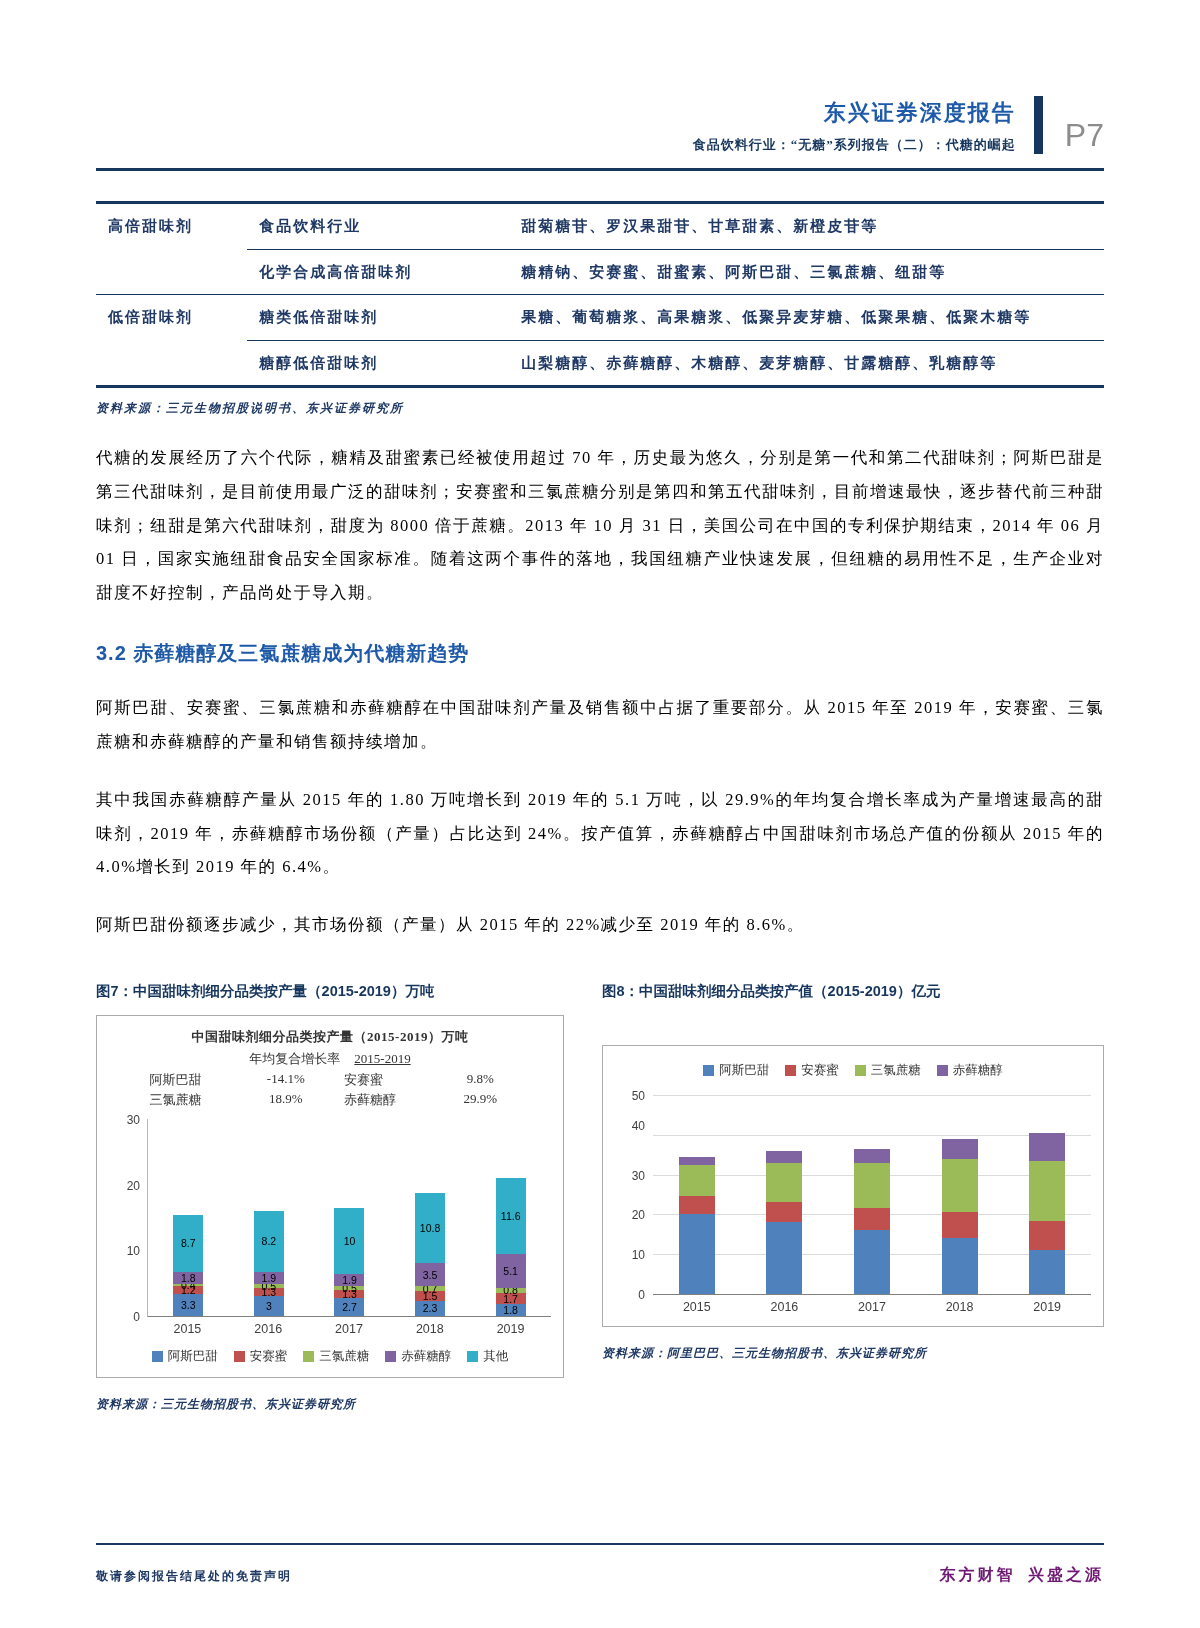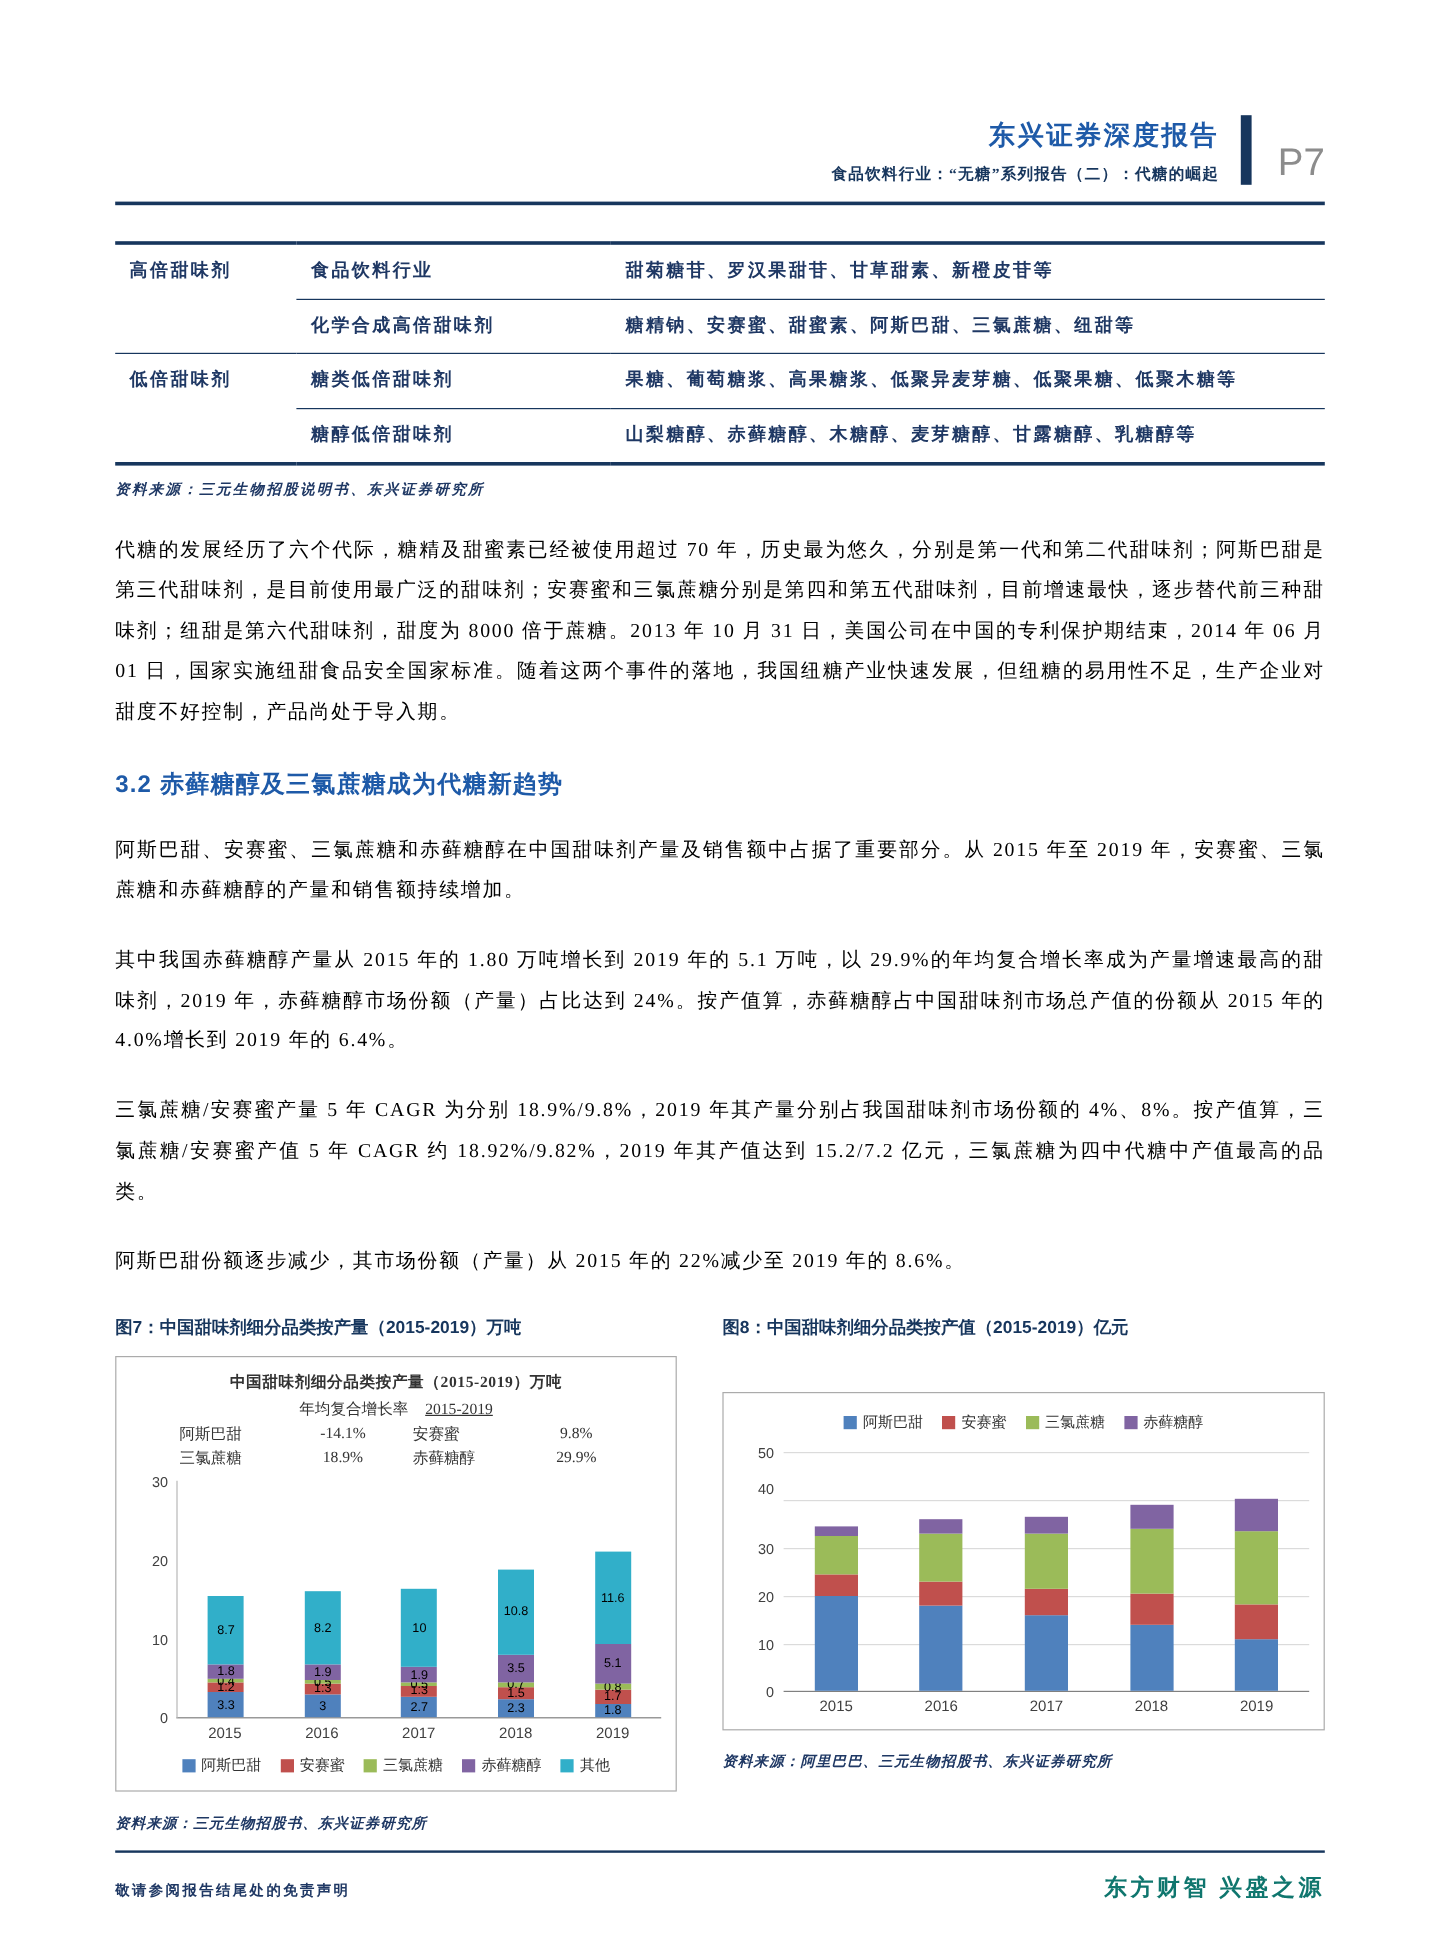--- a/index.html
+++ b/index.html
@@ -24,21 +24,21 @@
   .sw-table td.ex  { width:59%; }
   .b-line { border-bottom:1.5px solid #17365D; }
 
   .src { margin-top:12px; font-size:12px; color:#1F3864; font-weight:bold; font-style:italic; letter-spacing:2px; }
 
   
   .para { margin-top:24px; font-size:16.5px; line-height:2.05; text-align:justify; letter-spacing:1.5px; color:#000; }
   .sec-heading { margin-top:30px; color:#1E5AA8; font-size:20px; font-weight:bold; font-family:"Liberation Sans", sans-serif; letter-spacing:1px; }
 
   
-  .figs { display:flex; margin-top:30px; gap:38px; }
+  .figs { display:flex; margin-top:40px; gap:38px; }
   .fig-title { font-size:14.5px; font-weight:bold; color:#17365D; font-family:"Liberation Sans", sans-serif; }
   .fig7 { width:468px; }
   .fig8 { width:502px; }
   .chart-box { border:1px solid #ABABAB; margin-top:14px; padding:12px 12px 12px; background:#fff; }
   .fig8 .chart-box { margin-top:44px; padding-top:16px; }
 
   .c7-title { text-align:center; font-size:13px; color:#333; font-weight:bold; letter-spacing:0.5px; }
   .c7-sub { text-align:center; font-size:13px; color:#333; margin-top:4px; }
   .c7-sub .period { text-decoration:underline; margin-left:14px; }
   .cagr-grid { display:grid; grid-template-columns:1.2fr 1fr 1.2fr 1fr; width:88%; margin:3px auto 10px; font-size:13px; color:#333; row-gap:2px; }
@@ -63,21 +63,21 @@
   .legend7 { margin-top:12px; }
   .legend8 { margin-bottom:16px; }
   .legend-item { display:inline-flex; align-items:center; gap:5px; }
   .legend-swatch { width:11px; height:11px; display:inline-block; }
 
   .fig-src { margin-top:18px; font-size:12px; color:#1F3864; font-weight:bold; font-style:italic; letter-spacing:1px; }
 
   
   .footer { position:absolute; left:96px; right:96px; bottom:42px; border-top:2px solid #17365D; padding-top:10px; display:flex; justify-content:space-between; align-items:baseline; }
   .footer-left { font-size:12px; color:#1F3864; font-weight:bold; letter-spacing:2px;margin-top:13px; }
-  .footer-right { font-size:19px; color:#0f766e; font-weight:bold; letter-spacing:3px; }
+  .footer-right { font-size:16px; color:#701a75; font-weight:bold; letter-spacing:3px;font-family:Liberation Mono, monospace; }
 </style>
 </head>
 <body>
 
 <div class="page">
 
   <div class="hdr">
     <div class="hdr-text">
       <div class="report-title">东兴证券深度报告</div>
       <div class="report-subtitle">食品饮料行业：“无糖”系列报告（二）：代糖的崛起</div>
@@ -110,21 +110,20 @@
     </tbody>
   </table>
   <div class="src">资料来源：三元生物招股说明书、东兴证券研究所</div>
 
   <div class="para">代糖的发展经历了六个代际，糖精及甜蜜素已经被使用超过 70 年，历史最为悠久，分别是第一代和第二代甜味剂；阿斯巴甜是第三代甜味剂，是目前使用最广泛的甜味剂；安赛蜜和三氯蔗糖分别是第四和第五代甜味剂，目前增速最快，逐步替代前三种甜味剂；纽甜是第六代甜味剂，甜度为 8000 倍于蔗糖。2013 年 10 月 31 日，美国公司在中国的专利保护期结束，2014 年 06 月 01 日，国家实施纽甜食品安全国家标准。随着这两个事件的落地，我国纽糖产业快速发展，但纽糖的易用性不足，生产企业对甜度不好控制，产品尚处于导入期。</div>
 
   <div class="sec-heading">3.2 赤藓糖醇及三氯蔗糖成为代糖新趋势</div>
 
   <div class="para">阿斯巴甜、安赛蜜、三氯蔗糖和赤藓糖醇在中国甜味剂产量及销售额中占据了重要部分。从 2015 年至 2019 年，安赛蜜、三氯蔗糖和赤藓糖醇的产量和销售额持续增加。</div>
   <div class="para">其中我国赤藓糖醇产量从 2015 年的 1.80 万吨增长到 2019 年的 5.1 万吨，以 29.9%的年均复合增长率成为产量增速最高的甜味剂，2019 年，赤藓糖醇市场份额（产量）占比达到 24%。按产值算，赤藓糖醇占中国甜味剂市场总产值的份额从 2015 年的 4.0%增长到 2019 年的 6.4%。</div>
-  <div class="para">三氯蔗糖/安赛蜜产量 5 年 CAGR 为分别 18.9%/9.8%，2019 年其产量分别占我国甜味剂市场份额的 4%、8%。按产值算，三氯蔗糖/安赛蜜产值 5 年 CAGR 约 18.92%/9.82%，2019 年其产值达到 15.2/7.2 亿元，三氯蔗糖为四中代糖中产值最高的品类。</div>
   <div class="para">阿斯巴甜份额逐步减少，其市场份额（产量）从 2015 年的 22%减少至 2019 年的 8.6%。</div>
 
   <div class="figs">
 
     <div class="fig fig7">
       <div class="fig-title">图7：中国甜味剂细分品类按产量（2015-2019）万吨</div>
       <div class="chart-box">
         <div class="c7-title">中国甜味剂细分品类按产量（2015-2019）万吨</div>
         <div class="c7-sub">
           <span>年均复合增长率</span><span class="period">2015-2019</span>

